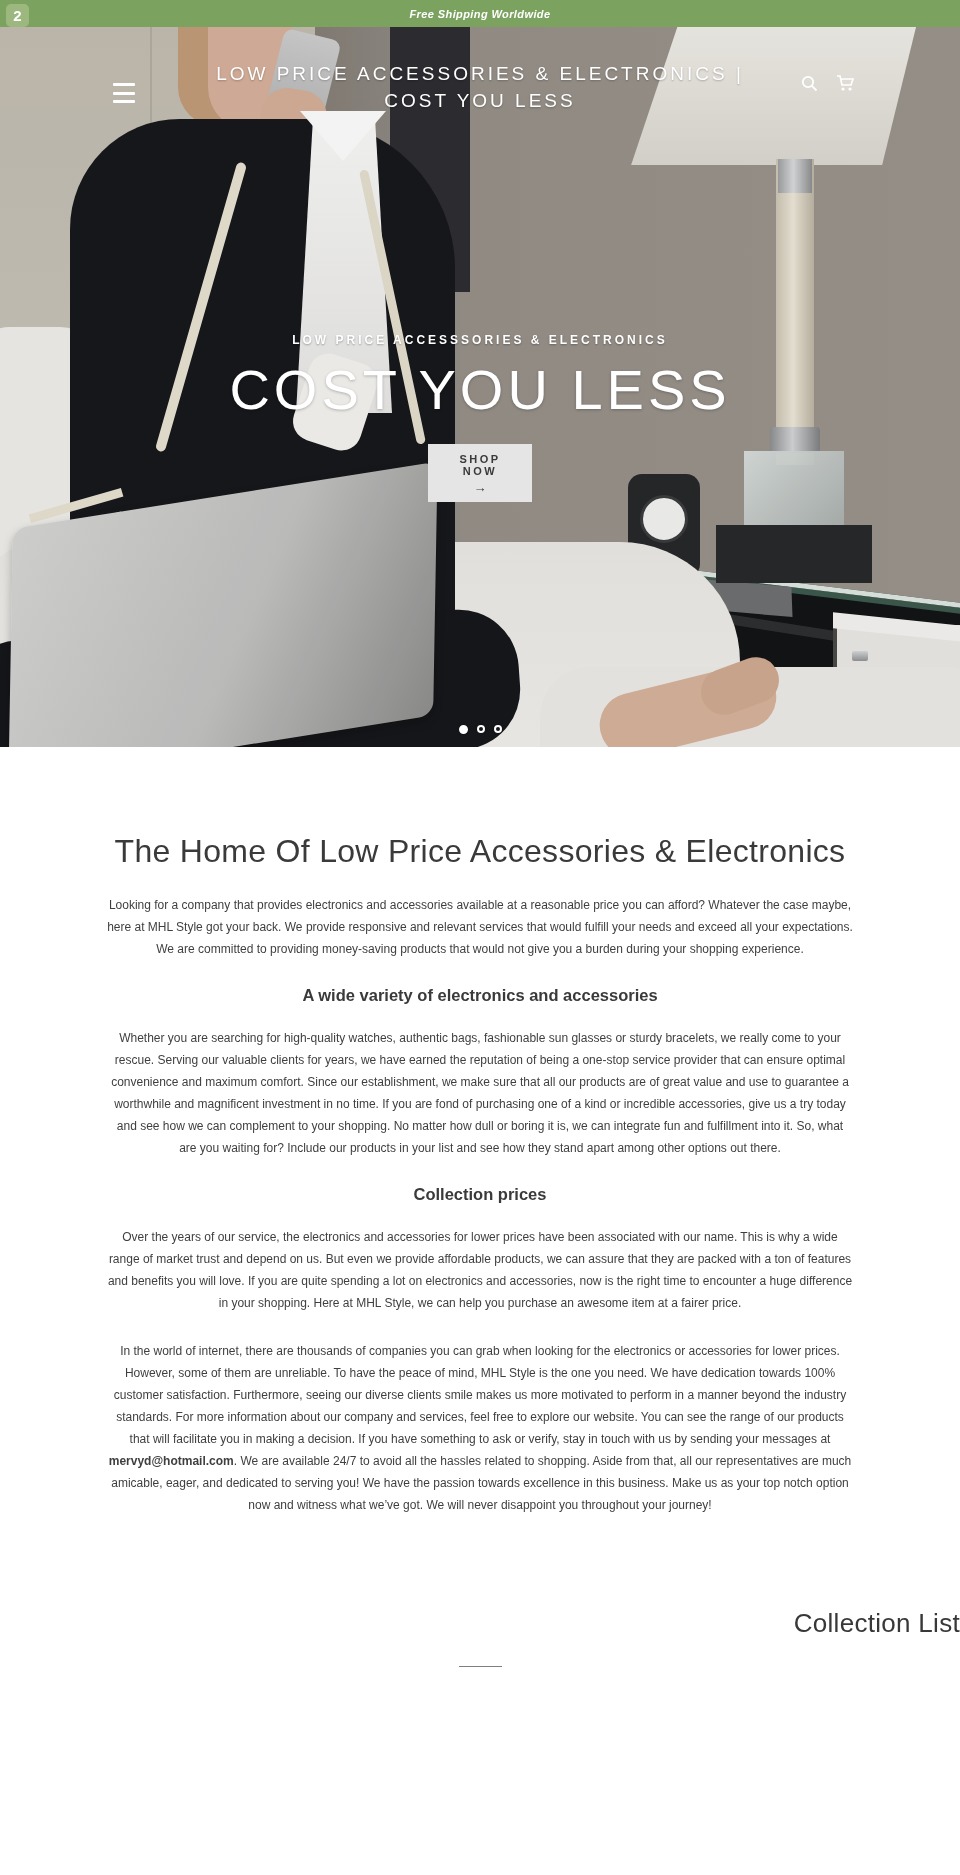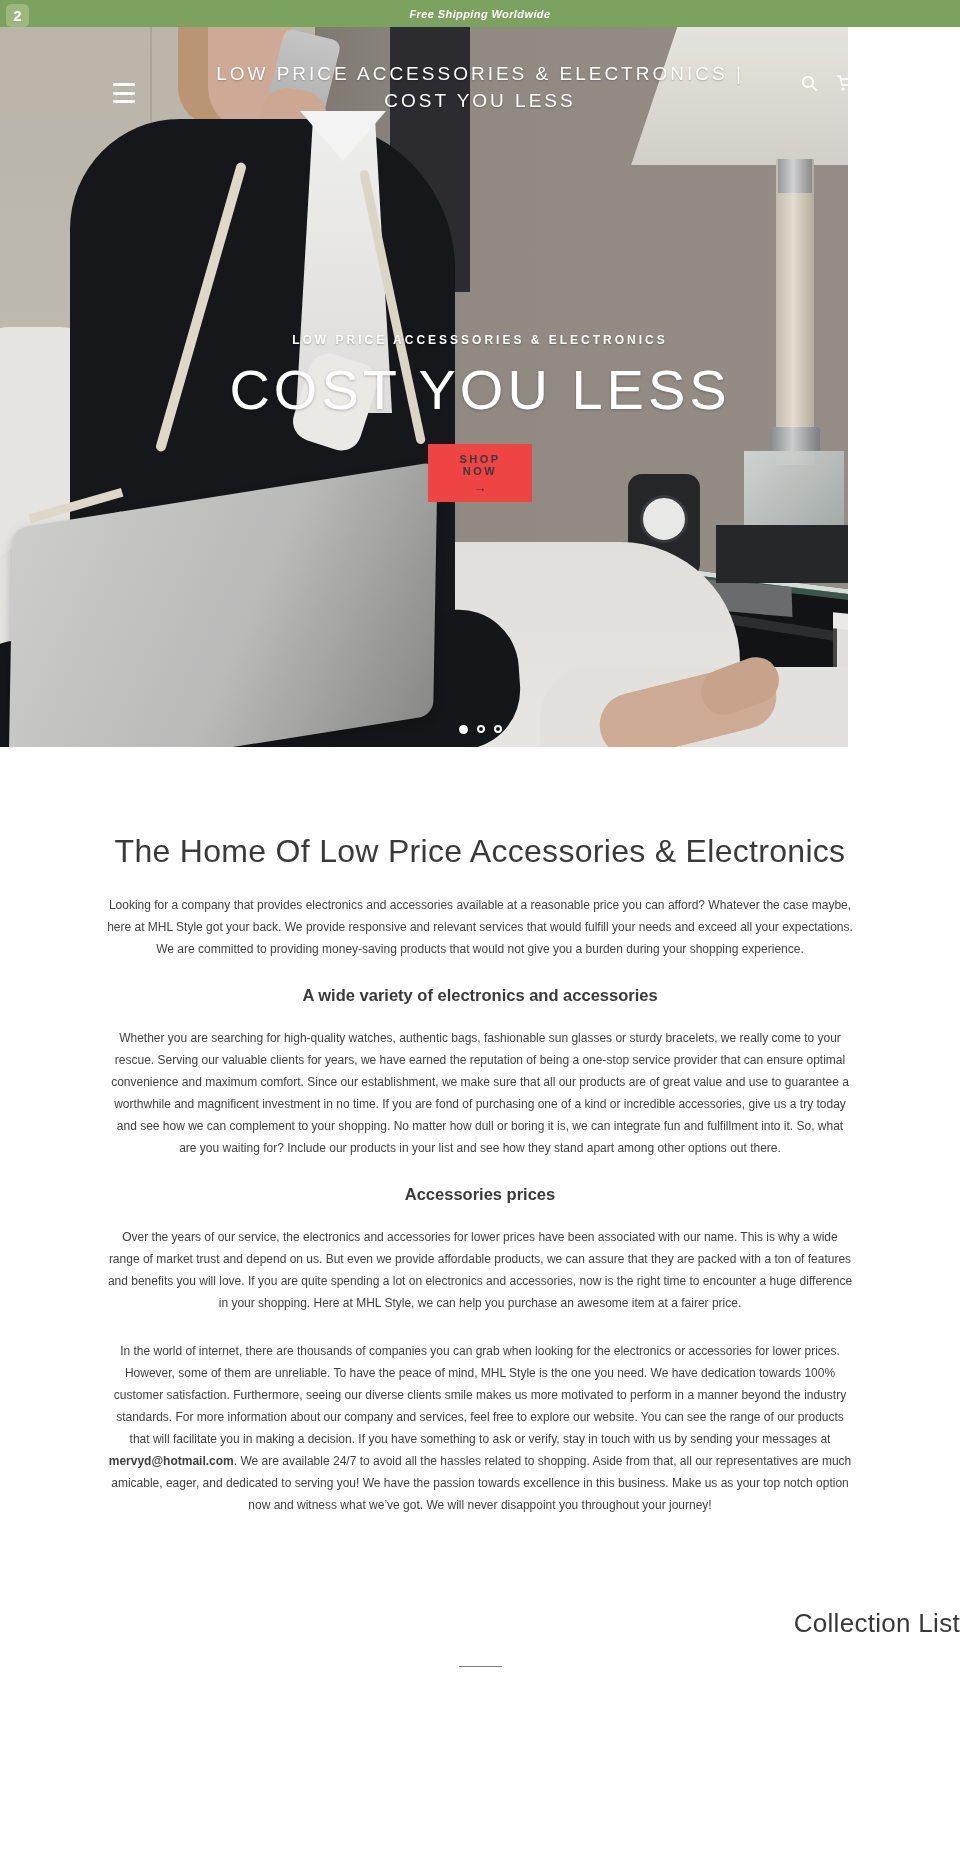--- a/index.html
+++ b/index.html
@@ -7,21 +7,21 @@
   body { font-family:"Liberation Sans", sans-serif; }
   .page { position:relative; width:960px; height:1875px; margin:0 auto; overflow:hidden; background:#fff; }
 
   
   .announce { position:relative; height:27px; background:#7ba25f; display:flex; align-items:center; justify-content:center; }
   .announce .msg { color:#fff; font-size:11px; font-weight:bold; font-style:italic; letter-spacing:.4px;text-align:center; }
   .badge { position:absolute; left:6px; top:4px; width:23px; height:23px; background:#9cb87e; border-radius:5px;
            display:flex; align-items:center; justify-content:center; color:#fff; font-weight:bold; font-size:15px; }
 
   
-  .hero { position:relative; width:848px; height:720px; overflow:hidden; background:#96908a; }
+  .hero { position:relative; width:960px; height:720px; overflow:hidden; background:#96908a; }
   .hero .shp { position:absolute; }
   .wall      { left:300px; top:0; width:660px; height:610px; background:linear-gradient(90deg,#837d76 0%,#97918a 25%,#9b958e 100%); }
   .headboard { left:0; top:0; width:315px; height:445px; background:linear-gradient(180deg,#c3bdb2,#cbc5ba); }
   .hb-seam   { left:150px; top:0; width:2px; height:445px; background:#b4aea3; }
   .darkpanel { left:390px; top:0; width:80px; height:265px; background:#2e2e32; }
   .pillow    { left:-30px; top:300px; width:130px; height:270px; background:#f2f0ec; border-radius:40px; }
   .bed       { left:-20px; top:515px; width:760px; height:220px; background:linear-gradient(180deg,#eceae6,#f4f2ee); border-radius:60px 120px 0 0; }
   .bed2      { left:540px; top:640px; width:430px; height:90px; background:#efede9; border-radius:50px 20px 0 0; }
   .hair      { left:178px; top:-10px; width:112px; height:110px; background:#c29c79; border-radius:0 0 46px 40px; }
   .face      { left:208px; top:-8px; width:84px; height:112px; background:#d8b29c; border-radius:0 0 42px 46px; }
@@ -65,21 +65,21 @@
   .site-title { position:absolute; left:180px; right:180px; top:33px; text-align:center; color:#fff;
                 font-size:19px; letter-spacing:3px; line-height:27px; font-weight:400; text-shadow:0 1px 2px rgba(0,0,0,.25); }
   .hdr-icons { position:absolute; right:105px; top:48px; display:flex; gap:18px; align-items:center; }
   .hdr-icons svg { display:block; }
 
   
   .hero-content { position:absolute; left:0; width:960px; text-align:center; z-index:4; }
   .tagline { top:306px; color:#fff; font-size:12px; font-weight:bold; letter-spacing:3px; text-shadow:0 1px 2px rgba(0,0,0,.3); }
   .headline { top:330px; color:#fff; font-size:56px; font-weight:400; letter-spacing:4px; text-shadow:0 1px 3px rgba(0,0,0,.25); }
   .cta-wrap { top:417px; }
-  .cta { display:inline-block; background:#ef4444; border:none; padding:9px 16px 7px; width:104px; cursor:pointer; }
+  .cta { display:inline-block; background:#e5e5e5; border:none; padding:9px 16px 7px; width:104px; cursor:pointer; }
   .cta .cta-label { display:block; color:#3a3a3a; font-size:11px; font-weight:bold; letter-spacing:2.5px; }
   .cta .cta-arrow { display:block; color:#3a3a3a; font-size:13px; margin-top:3px; }
   .dots { position:absolute; left:0; top:698px; width:960px; display:flex; justify-content:center; gap:9px; z-index:4; }
   .dot { width:8px; height:8px; border:2px solid #fff; border-radius:50%; background:transparent; cursor:pointer; box-shadow:0 0 3px rgba(0,0,0,.2); }
   .dot.active { background:#fff; width:9px; height:9px; }
 
   
   .about { width:746px; margin:0 auto; padding-top:86px; text-align:center; color:#3f3f3f; }
   .about h2 { font-size:32px; font-weight:400; color:#3a3a3a; letter-spacing:.3px; margin-bottom:24px; }
   .about .para { font-size:12px; line-height:22px; margin-bottom:26px; }
@@ -185,21 +185,21 @@
         <span class="dot"></span>
       </div>
   </div>
 
   <div class="about">
     <h2>The Home Of Low Price Accessories &amp; Electronics</h2>
     <div>
         <p class="para"><span>Looking for a company that provides electronics and accessories available at a reasonable price you can afford? Whatever the case maybe, here at MHL Style got your back. We provide responsive and relevant services that would fulfill your needs and exceed all your expectations. We are committed to providing money-saving products that would not give you a burden during your shopping experience.</span></p>
         <h3 class="sub">A wide variety of electronics and accessories</h3>
         <p class="para"><span>Whether you are searching for high-quality watches, authentic bags, fashionable sun glasses or sturdy bracelets, we really come to your rescue. Serving our valuable clients for years, we have earned the reputation of being a one-stop service provider that can ensure optimal convenience and maximum comfort. Since our establishment, we make sure that all our products are of great value and use to guarantee a worthwhile and magnificent investment in no time. If you are fond of purchasing one of a kind or incredible accessories, give us a try today and see how we can complement to your shopping. No matter how dull or boring it is, we can integrate fun and fulfillment into it. So, what are you waiting for? Include our products in your list and see how they stand apart among other options out there.</span></p>
-        <h3 class="sub">Accessories prices</h3>
+        <h3 class="sub">Collection prices</h3>
         <p class="para"><span>Over the years of our service, the electronics and accessories for lower prices have been associated with our name. This is why a wide range of market trust and depend on us. But even we provide affordable products, we can assure that they are packed with a ton of features and benefits you will love. If you are quite spending a lot on electronics and accessories, now is the right time to encounter a huge difference in your shopping. Here at MHL Style, we can help you purchase an awesome item at a fairer price.</span></p>
         <p class="para"><span>In the world of internet, there are thousands of companies you can grab when looking for the electronics or accessories for lower prices. However, some of them are unreliable. To have the peace of mind, MHL Style is the one you need. We have dedication towards 100% customer satisfaction. Furthermore, seeing our diverse clients smile makes us more motivated to perform in a manner beyond the industry standards. For more information about our company and services, feel free to explore our website. You can see the range of our products that will facilitate you in making a decision. If you have something to ask or verify, stay in touch with us by  sending your messages at </span><span class="bold">mervyd@hotmail.com</span><span>. We are available 24/7 to avoid all the hassles related to shopping. Aside from that, all our representatives are much amicable, eager, and dedicated to serving you! We have the passion towards excellence in this business. Make us as your top notch option now and witness what we’ve got. We will never disappoint you throughout your journey!</span></p>
       </div>
   </div>
 
   <div class="collections">
     <h2>Collection List</h2>
     <hr class="divider">
 
   </div>

